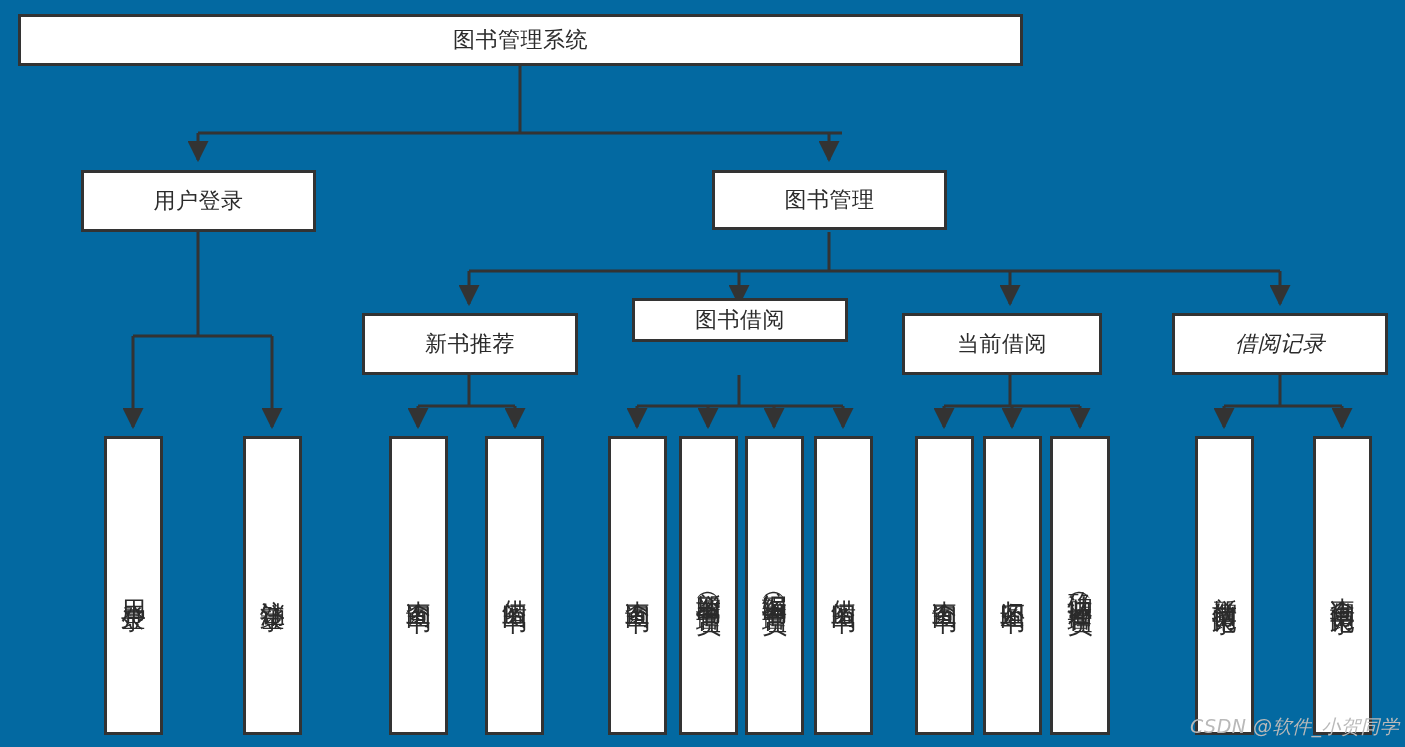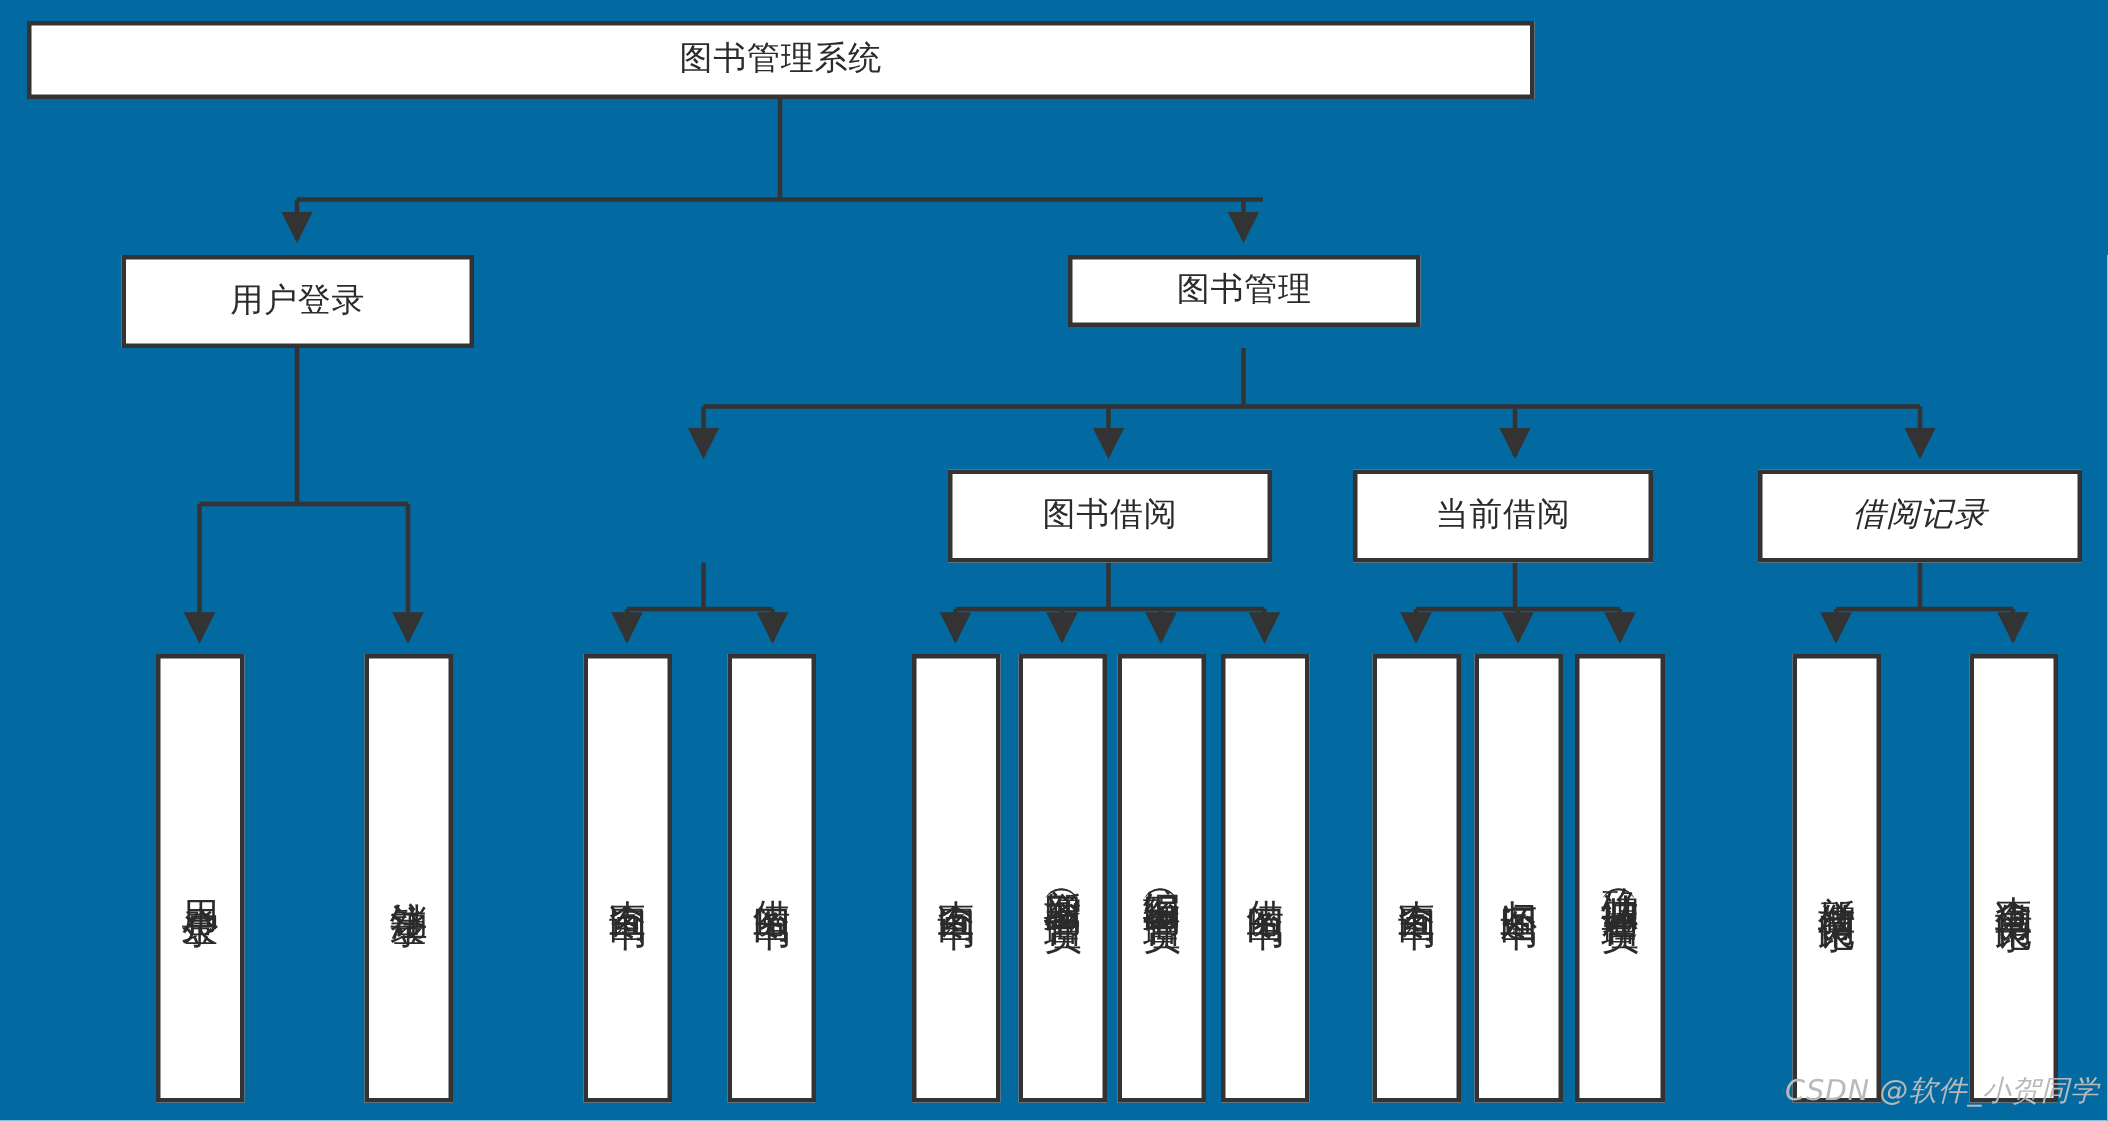--- a/index.html
+++ b/index.html
@@ -131,25 +131,28 @@
     </g>
   </svg>
 
   <div class="node horizontal" style="left: 18px; top: 14px; width: 1005px; height: 52px; border-color: rgb(51, 51, 51); background: rgb(255, 255, 255); color: rgb(43, 43, 43);">
     <span class="node-label">图书管理系统</span>
   </div>
 
   <div class="node horizontal" style="left: 81px; top: 170px; width: 235px; height: 62px; border-color: rgb(51, 51, 51); background: rgb(255, 255, 255); color: rgb(43, 43, 43);">
     <span class="node-label">用户登录</span>
   </div>
-  <div class="node horizontal" style="left: 712px; top: 170px; width: 235px; height: 48px; border-color: rgb(51, 51, 51); background: rgb(255, 255, 255); color: rgb(43, 43, 43);">
+  <div class="node horizontal" style="left: 712px; top: 170px; width: 235px; height: 60px; border-color: rgb(51, 51, 51); background: rgb(255, 255, 255); color: rgb(43, 43, 43);">
     <span class="node-label">图书管理</span>
   </div>
 
-  <div class="node horizontal" style="left: 632px; top: 313px; width: 216px; height: 62px; border-color: rgb(51, 51, 51); background: rgb(255, 255, 255); color: rgb(43, 43, 43);">
+  <div class="node horizontal" style="left: 362px; top: 313px; width: 216px; height: 62px; border-color: rgb(51, 51, 51); background: rgb(255, 255, 255); color: rgb(43, 43, 43);">
+    <span class="node-label">新书推荐</span>
+  </div>
+  <div class="node horizontal" style="left: 632px; top: 298px; width: 216px; height: 44px; border-color: rgb(51, 51, 51); background: rgb(255, 255, 255); color: rgb(43, 43, 43);">
     <span class="node-label">图书借阅</span>
   </div>
   <div class="node horizontal" style="left: 902px; top: 313px; width: 200px; height: 62px; border-color: rgb(51, 51, 51); background: rgb(255, 255, 255); color: rgb(43, 43, 43);">
     <span class="node-label">当前借阅</span>
   </div>
   <div class="node horizontal" style="left: 1172px; top: 313px; width: 216px; height: 62px; border-color: rgb(51, 51, 51); background: rgb(255, 255, 255); color: rgb(43, 43, 43); font-style: italic;">
     <span class="node-label">借阅记录</span>
   </div>
 
   <div class="node vertical" style="left: 104px; top: 436px; width: 59px; height: 299px; border-color: rgb(51, 51, 51); background: rgb(255, 255, 255); color: rgb(43, 43, 43);">

